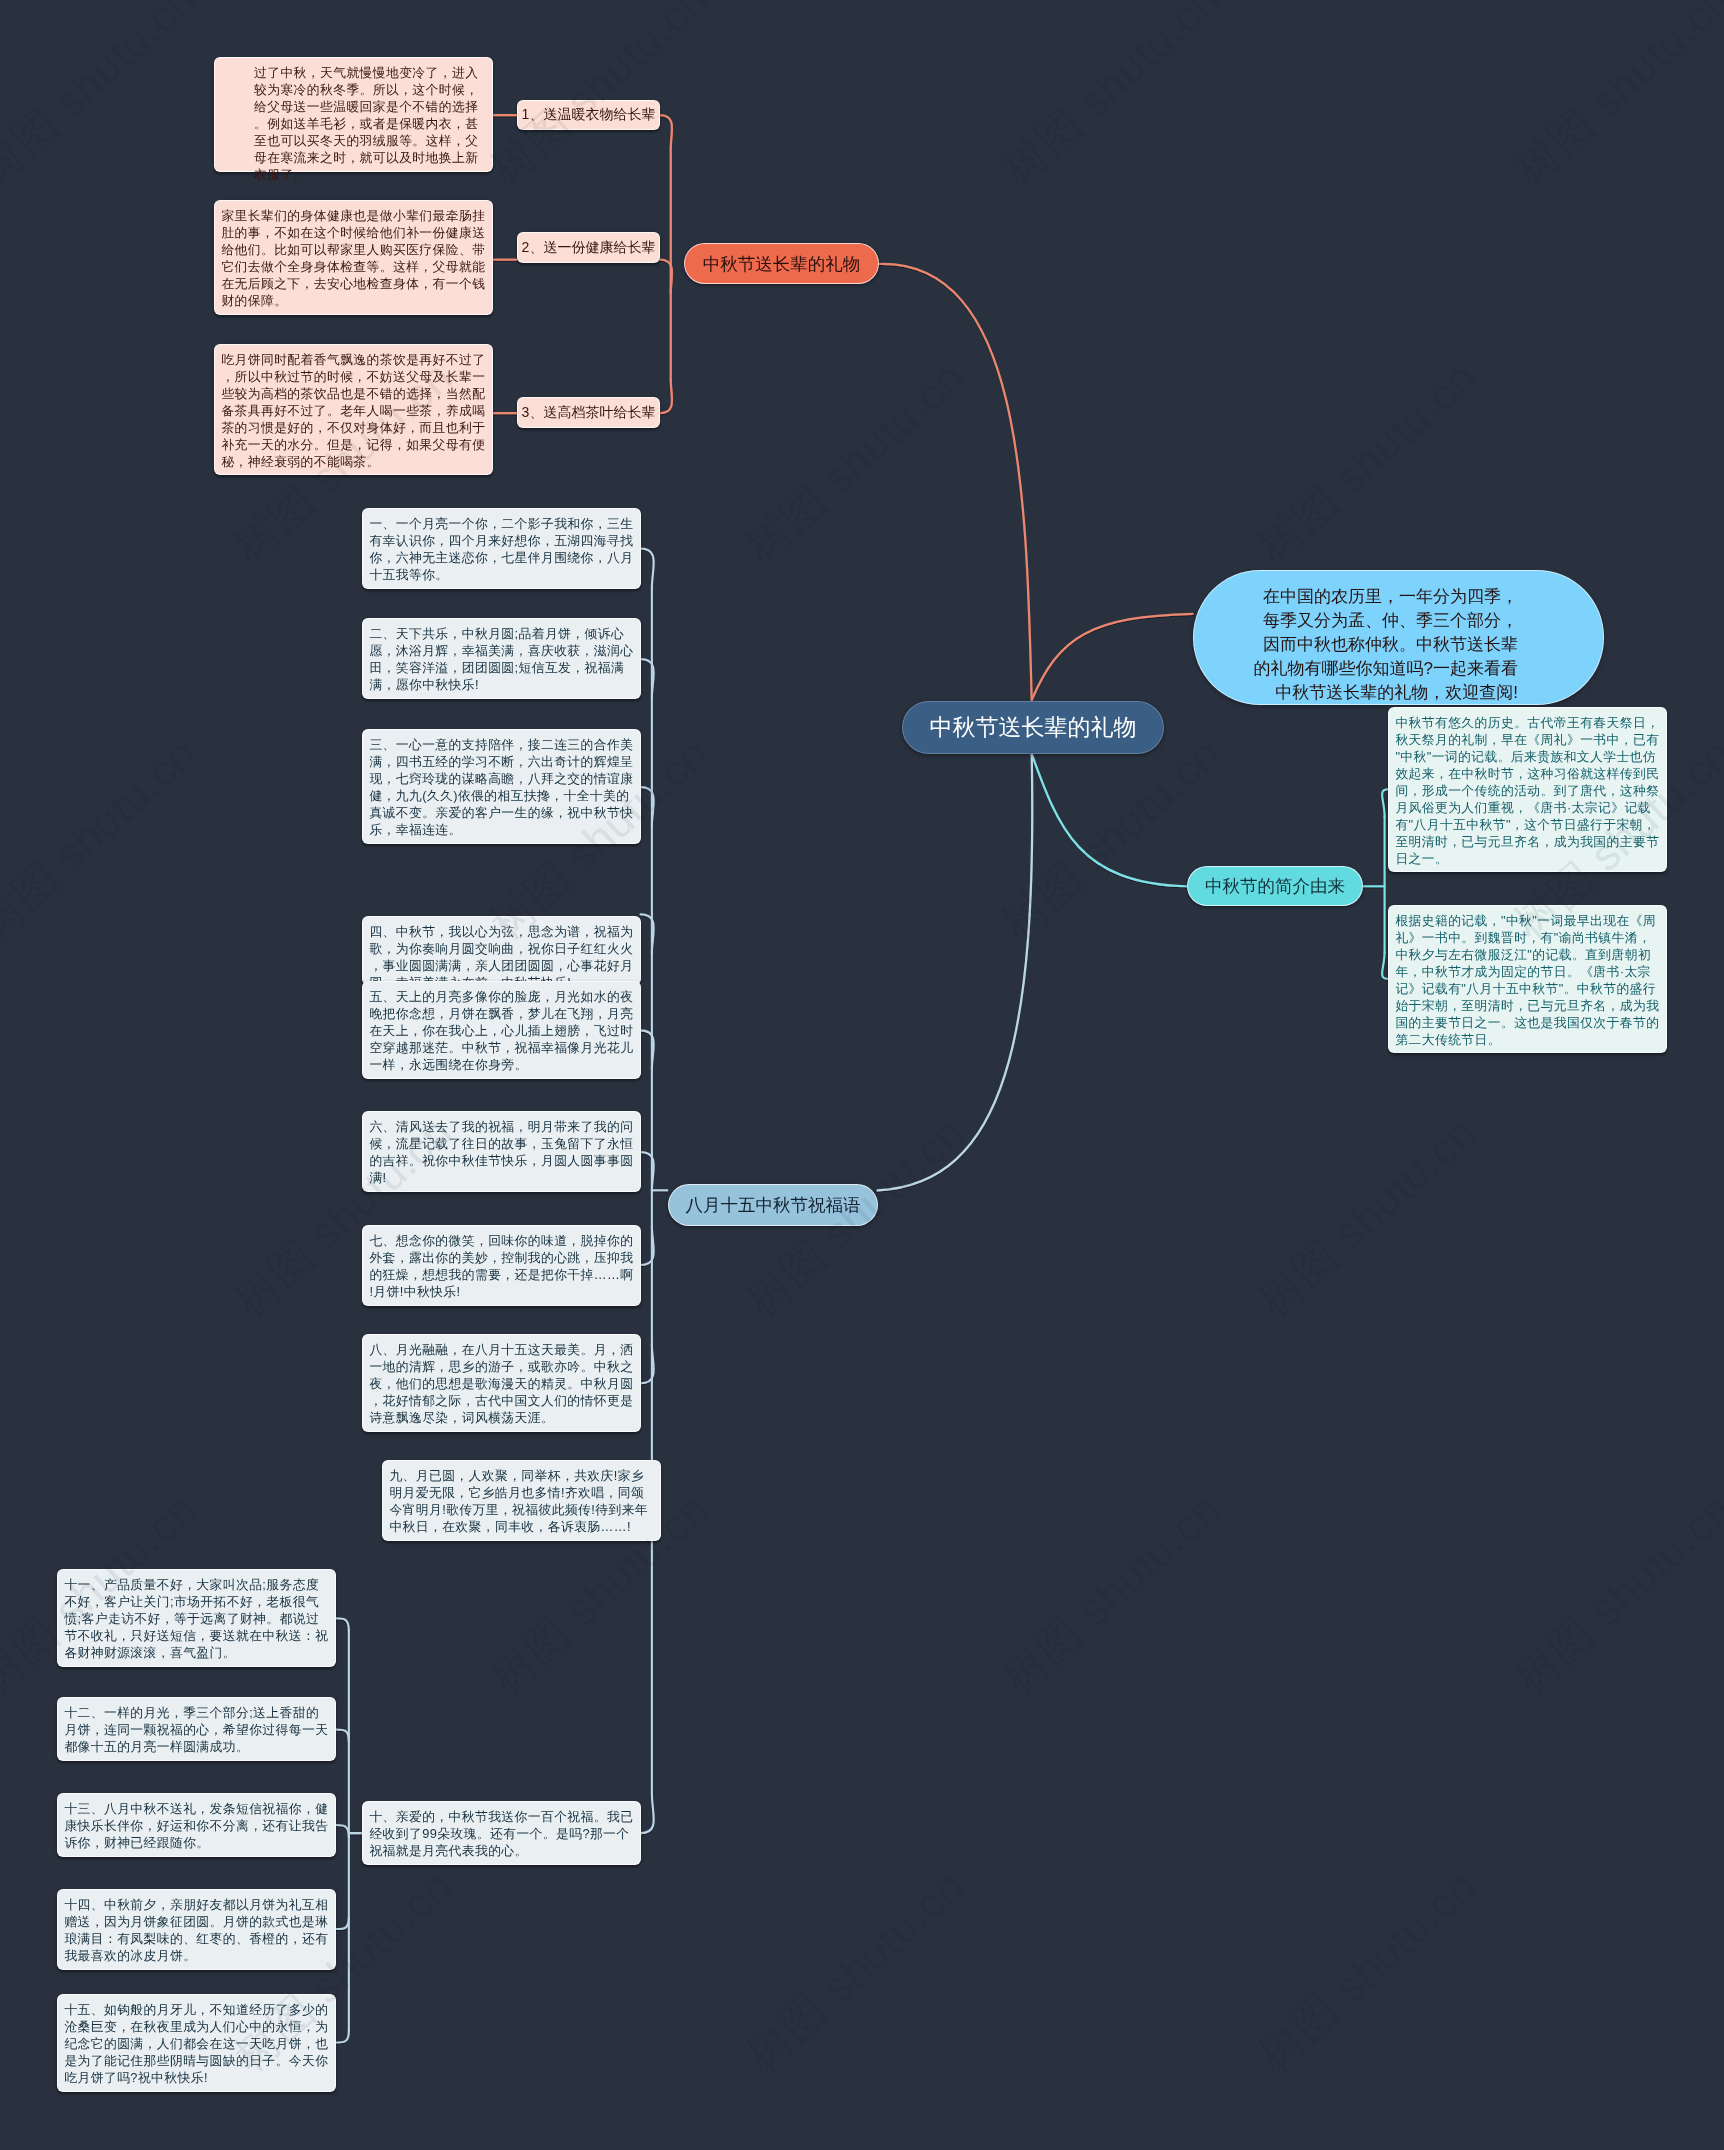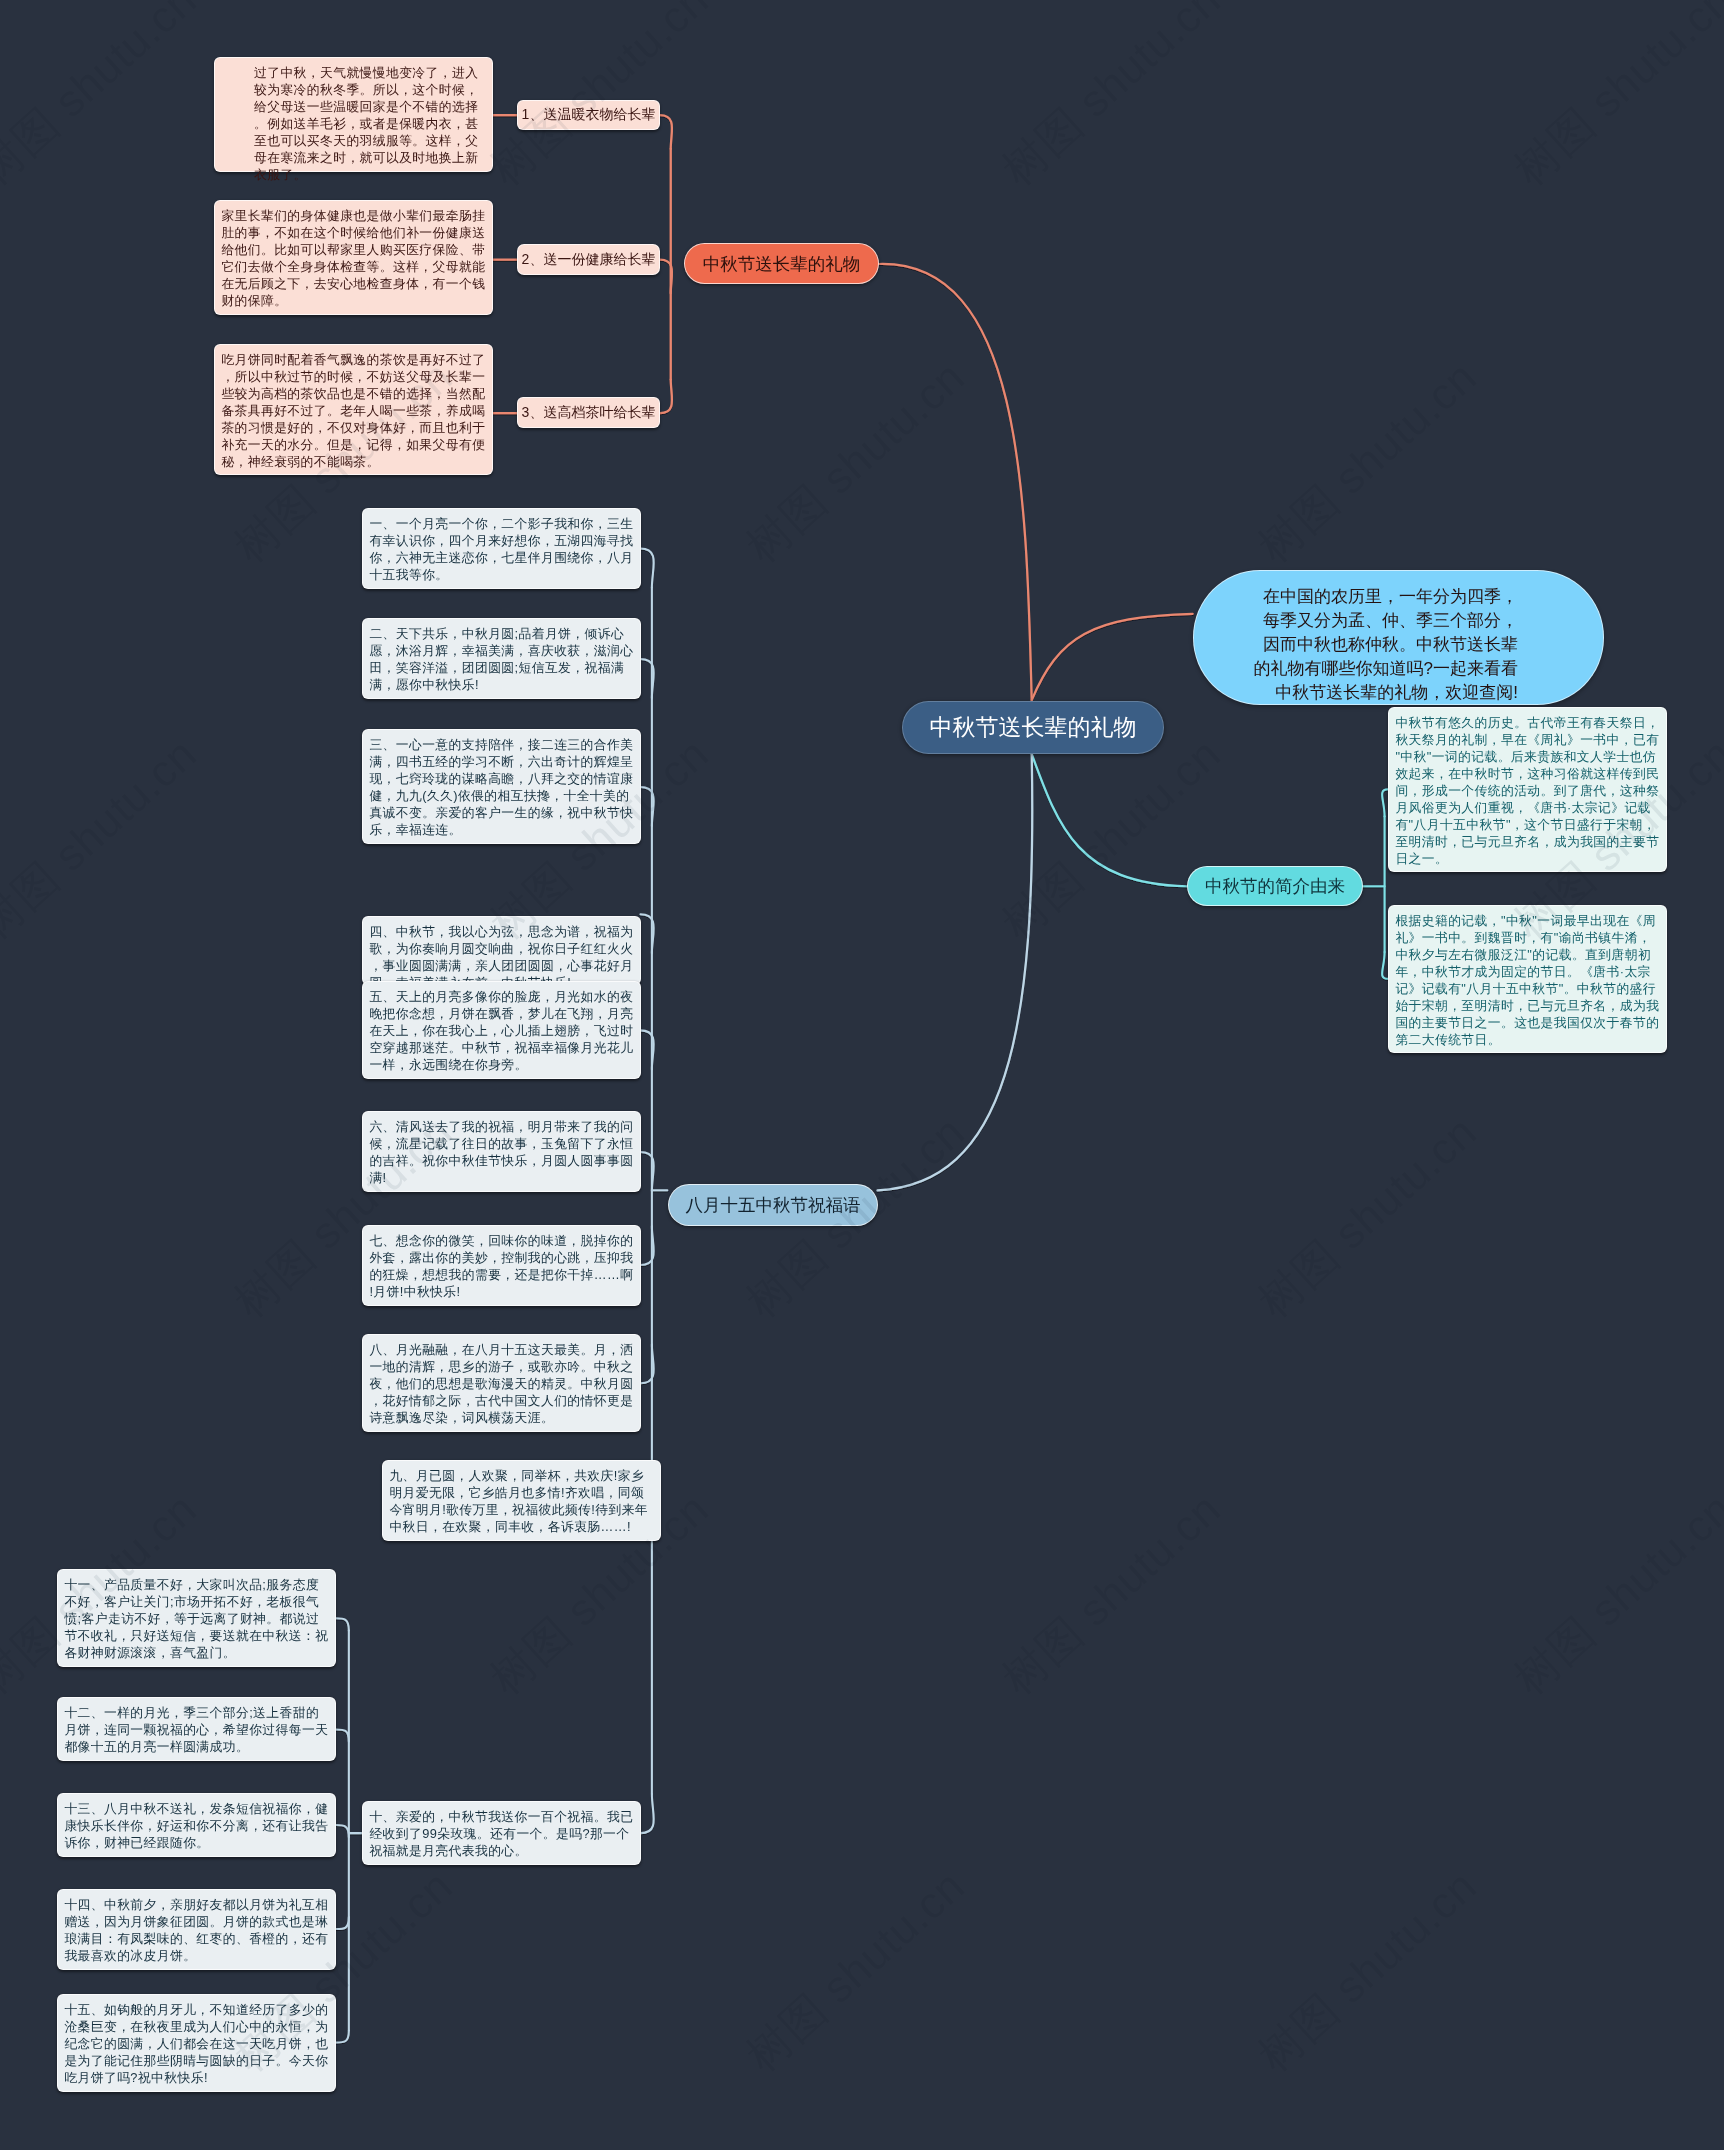--- a/index.html
+++ b/index.html
@@ -79,21 +79,21 @@
 <path d="M 518 2420.5 L 518 3014.5" fill="none" stroke="#bdd6e6" stroke-width="3.0" stroke-linecap="round"></path>
 <path d="M 518 2721.5 L 537 2721.5" fill="none" stroke="#bdd6e6" stroke-width="3.0" stroke-linecap="round"></path>
 </g>
 </svg>
 <div class="node pill root-node" style="left:902px;top:701px;width:262px;height:53px;">中秋节送长辈的礼物</div>
 <div class="node pill o-pill" style="left:684px;top:243px;width:195px;height:41px;">中秋节送长辈的礼物</div>
 <div class="node pill c-pill" style="left:1187px;top:866px;width:176px;height:40px;">中秋节的简介由来</div>
 <div class="node pill b-pill" style="left:668px;top:1169px;width:210px;height:42px;margin-top:15px;">八月十五中秋节祝福语</div>
 <div class="node card summary-card" style="left:1193px;top:546px;width:411px;height:135px;">在中国的农历里，一年分为四季，每季又分为孟、仲、季三个部分，因而中秋也称仲秋。中秋节送长辈的礼物有哪些你知道吗?一起来看看中秋节送长辈的礼物，欢迎查阅!</div>
 <div class="node pill o-lab" style="left:517px;top:100px;width:143px;height:30px;">1、送温暖衣物给长辈</div>
-<div class="node pill o-lab" style="left:517px;top:244px;width:143px;height:31px;border-radius:7px;">2、送一份健康给长辈</div>
+<div class="node pill o-lab" style="left:517px;top:232px;width:143px;height:31px;">2、送一份健康给长辈</div>
 <div class="node pill o-lab" style="left:517px;top:397px;width:143px;height:31px;">3、送高档茶叶给长辈</div>
 <div class="node card o-card" style="left:214px;top:57px;width:279px;height:115px;padding-left:39px;">过了中秋，天气就慢慢地变冷了，进入较为寒冷的秋冬季。所以，这个时候，给父母送一些温暖回家是个不错的选择。例如送羊毛衫，或者是保暖内衣，甚至也可以买冬天的羽绒服等。这样，父母在寒流来之时，就可以及时地换上新衣服了。</div>
 <div class="node card o-card" style="left:214px;top:200px;width:279px;height:115px;">家里长辈们的身体健康也是做小辈们最牵肠挂肚的事，不如在这个时候给他们补一份健康送给他们。比如可以帮家里人购买医疗保险、带它们去做个全身身体检查等。这样，父母就能在无后顾之下，去安心地检查身体，有一个钱财的保障。</div>
 <div class="node card c-card" style="left:1388px;top:707px;width:279px;height:165px;">中秋节有悠久的历史。古代帝王有春天祭日，秋天祭月的礼制，早在《周礼》一书中，已有"中秋"一词的记载。后来贵族和文人学士也仿效起来，在中秋时节，这种习俗就这样传到民间，形成一个传统的活动。到了唐代，这种祭月风俗更为人们重视，《唐书·太宗记》记载有"八月十五中秋节"，这个节日盛行于宋朝，至明清时，已与元旦齐名，成为我国的主要节日之一。</div>
 <div class="node card o-card" style="left:214px;top:344px;width:279px;height:131px;">吃月饼同时配着香气飘逸的茶饮是再好不过了，所以中秋过节的时候，不妨送父母及长辈一些较为高档的茶饮品也是不错的选择，当然配备茶具再好不过了。老年人喝一些茶，养成喝茶的习惯是好的，不仅对身体好，而且也利于补充一天的水分。但是，记得，如果父母有便秘，神经衰弱的不能喝茶。</div>
 <div class="node card c-card" style="left:1388px;top:905px;width:279px;height:148px;">根据史籍的记载，"中秋"一词最早出现在《周礼》一书中。到魏晋时，有"谕尚书镇牛淆，中秋夕与左右微服泛江"的记载。直到唐朝初年，中秋节才成为固定的节日。《唐书·太宗记》记载有"八月十五中秋节"。中秋节的盛行始于宋朝，至明清时，已与元旦齐名，成为我国的主要节日之一。这也是我国仅次于春节的第二大传统节日。</div>
 <div class="node card b-card" style="left:362px;top:508px;width:279px;height:81px;">一、一个月亮一个你，二个影子我和你，三生有幸认识你，四个月来好想你，五湖四海寻找你，六神无主迷恋你，七星伴月围绕你，八月十五我等你。</div>
 <div class="node card b-card" style="left:362px;top:618px;width:279px;height:81px;">二、天下共乐，中秋月圆;品着月饼，倾诉心愿，沐浴月辉，幸福美满，喜庆收获，滋润心田，笑容洋溢，团团圆圆;短信互发，祝福满满，愿你中秋快乐!</div>
 <div class="node card b-card" style="left:362px;top:729px;width:279px;height:115px;">三、一心一意的支持陪伴，接二连三的合作美满，四书五经的学习不断，六出奇计的辉煌呈现，七窍玲珑的谋略高瞻，八拜之交的情谊康健，九九(久久)依偎的相互扶搀，十全十美的真诚不变。亲爱的客户一生的缘，祝中秋节快乐，幸福连连。</div>
 <div class="node card b-card" style="left:362px;top:916px;width:279px;height:69px;">四、中秋节，我以心为弦，思念为谱，祝福为歌，为你奏响月圆交响曲，祝你日子红红火火，事业圆圆满满，亲人团团圆圆，心事花好月圆，幸福美满永在前，中秋节快乐!</div>

